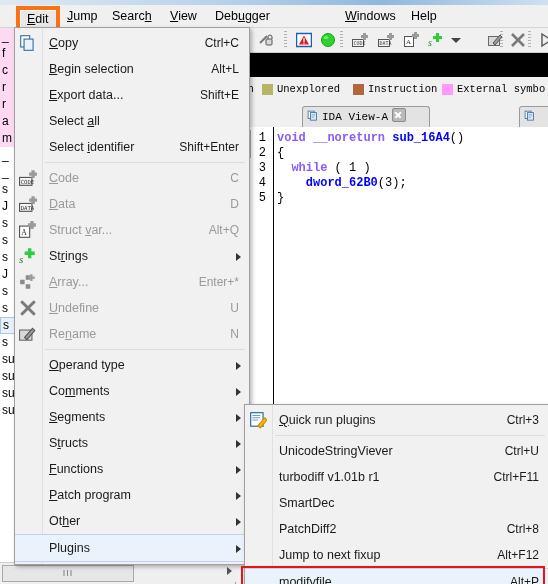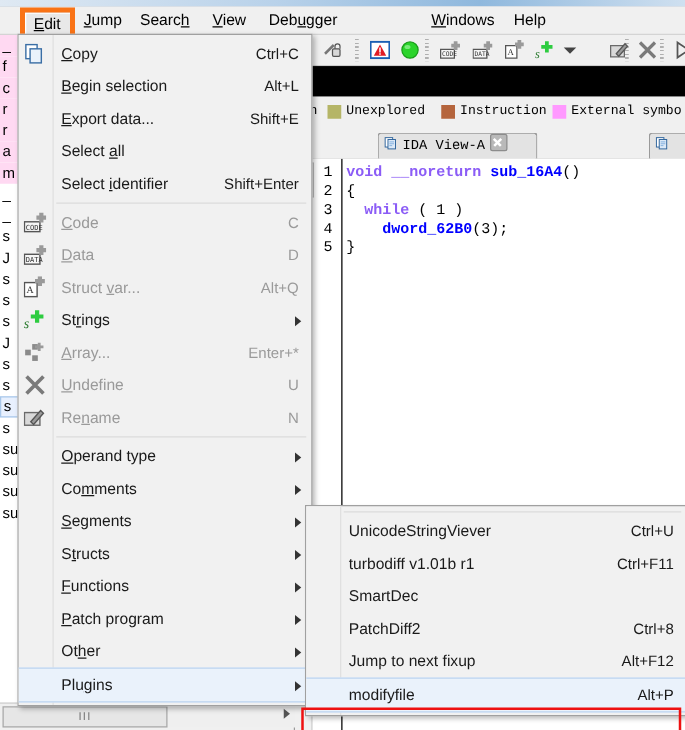--- a/index.html
+++ b/index.html
@@ -346,20 +346,27 @@
       <div class="row"><span><span class="ul">F</span>unctions</span><span class="arr"></span></div>
       <div class="row"><span><span class="ul">P</span>atch program</span><span class="arr"></span></div>
       <div class="row"><span>Ot<span class="ul">h</span>er</span><span class="arr"></span></div>
       <div class="row hl"><span>Plu<span class="ul">g</span>ins</span><span class="arr"></span></div>
     </div>
 </div>
 
 <div class="menu" style="left:244px;top:404px;width:304px;">
   <div class="gutter"></div>
   <div id="pluginsmenu" style="position:relative;z-index:2;padding:2px 0;">
+      <div class="row" id="" style="position: relative;"><span><span class="ul">Q</span>uick run plugins</span><span class="sc">Ctrl+3</span><span style="position: absolute; left: 4px; top: 4px;">
+          <svg width="18" height="18" viewBox="0 0 16 16">
+            <rect x="1.5" y="1.5" width="11" height="12" fill="#fff" stroke="#2a6099"></rect>
+            <path d="M3 4h7M3 6h7M3 8h5" stroke="#6aa0d8" stroke-width="1"></path>
+            <path d="M8 13 L14 6 L16 8 L10 15 z" fill="#ffb400" stroke="#d08a00"></path>
+          </svg>
+        </span></div>
       <div class="sep"></div>
       <div class="row" id="" style="position: relative;"><span>UnicodeStringViever</span><span class="sc">Ctrl+U</span></div>
       <div class="row" id="" style="position: relative;"><span>turbodiff v1.01b r1</span><span class="sc">Ctrl+F11</span></div>
       <div class="row" id="" style="position: relative;"><span>SmartDec</span></div>
       <div class="row" id="" style="position: relative;"><span>PatchDiff2</span><span class="sc">Ctrl+8</span></div>
       <div class="row" id="" style="position: relative;"><span>Jump to next fixup</span><span class="sc">Alt+F12</span></div>
       <div class="row hl" id="annotated-row" style="position: relative;"><span>modifyfile</span><span class="sc">Alt+P</span></div>
     </div>
 </div>
 

